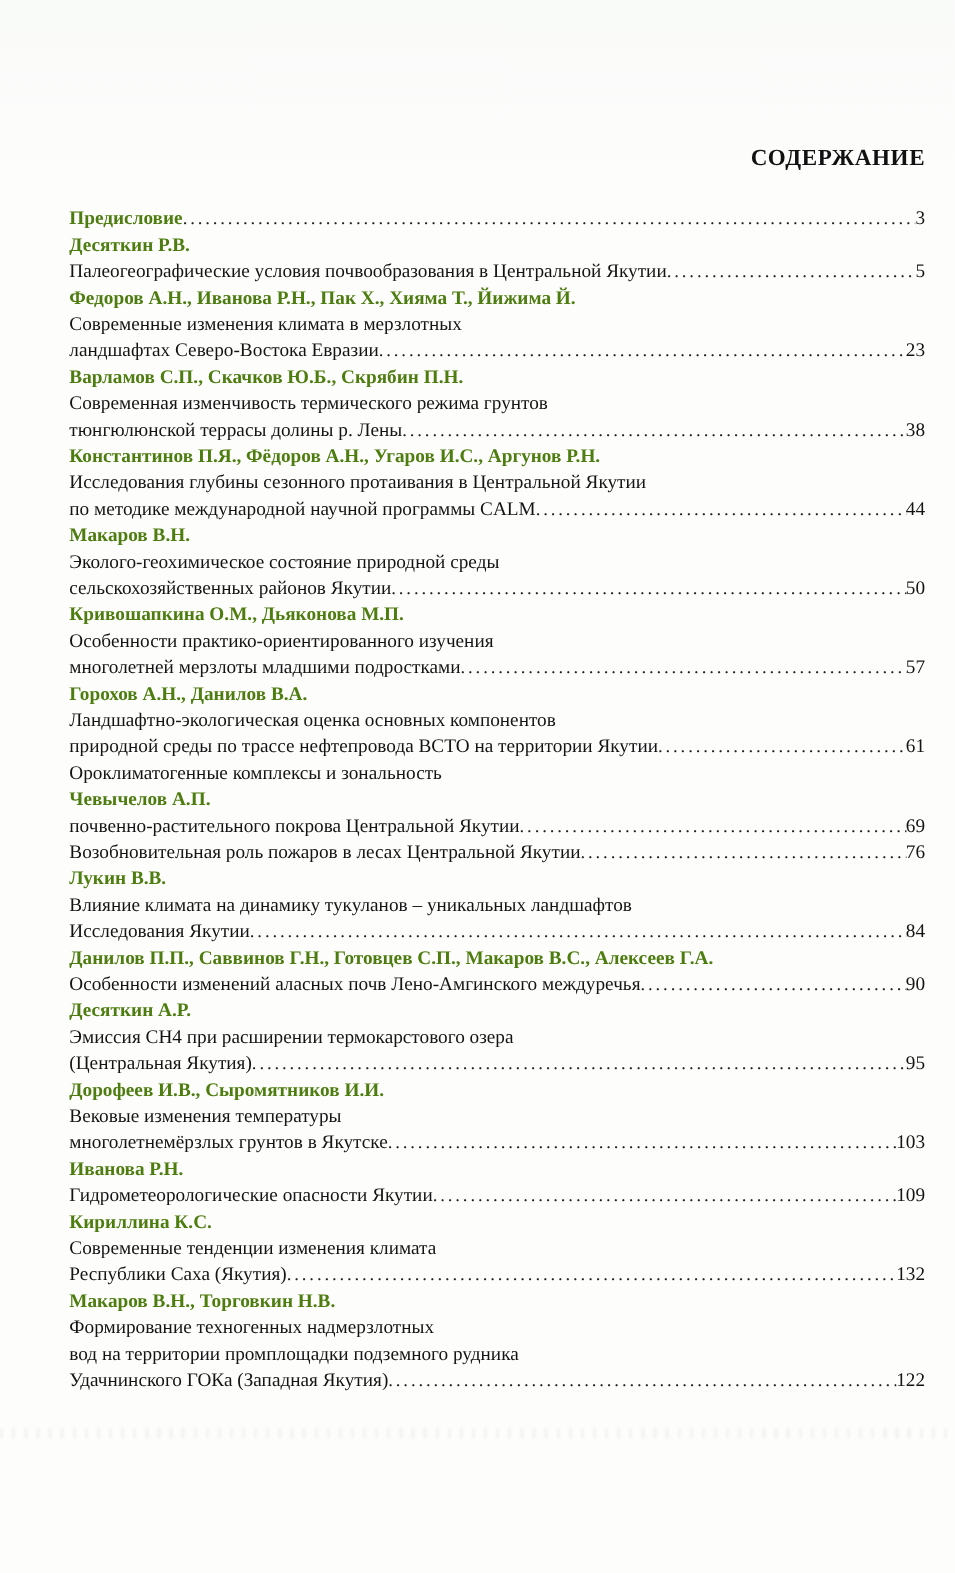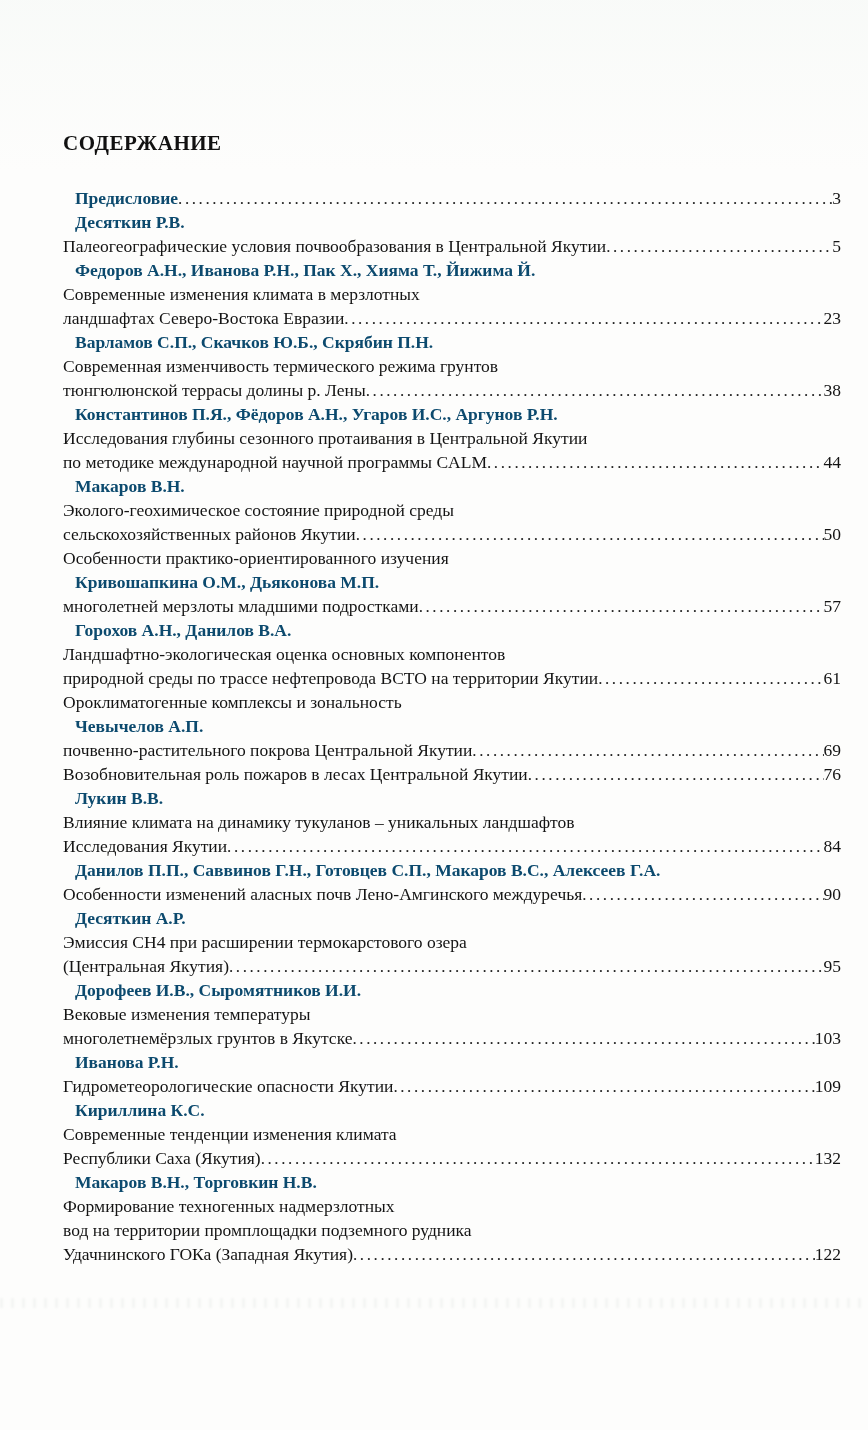--- a/index.html
+++ b/index.html
@@ -34,21 +34,21 @@
 
   .page-content {
     position: absolute;
     left: 63px;
     top: 0;
     width: 778px;
   }
 
   .doc-title {
     margin-top: 131px;
-    text-align: left;
+    text-align: right;
     font-weight: bold;
     font-size: 21px;
     letter-spacing: 0.5px;
     color: #111;
   }
 
   .toc {
     margin-top: 30px;
   }
 
@@ -58,22 +58,21 @@
     height: 24px;
     line-height: 24px;
     font-size: 17.5px;
     white-space: nowrap;
   }
   .toc-line .line-text {
     flex: 0 0 auto;
   }
   .toc-line .line-text.bold {
     font-weight: bold;
-    color: #0c4a6e;
-    margin-left: 12px;
+    color: #4d7c0f;
   }
   .dot-leader {
     flex: 1 1 auto;
     overflow: hidden;
     height: 24px;
     color: #222;
   }
   .dot-leader::after {
     content: "..........................................................................................................................................................................................";
     letter-spacing: 2.6px;
@@ -158,24 +157,24 @@
           <span class="line-text">Эколого-геохимическое состояние природной среды</span>
         </div>
         <div class="toc-line">
           <span class="line-text">сельскохозяйственных районов Якутии</span>
           <span class="dot-leader"></span>
           <span class="page-number">50</span>
         </div>
       </div>
       <div class="toc-entry">
         <div class="toc-line">
+          <span class="line-text bold">Кривошапкина О.М., Дьяконова М.П.</span>
+        </div>
+        <div class="toc-line">
           <span class="line-text">Особенности практико-ориентированного изучения</span>
-        </div>
-        <div class="toc-line">
-          <span class="line-text bold">Кривошапкина О.М., Дьяконова М.П.</span>
         </div>
         <div class="toc-line">
           <span class="line-text">многолетней мерзлоты младшими подростками</span>
           <span class="dot-leader"></span>
           <span class="page-number">57</span>
         </div>
       </div>
       <div class="toc-entry">
         <div class="toc-line">
           <span class="line-text bold">Горохов А.Н., Данилов В.А.</span>

